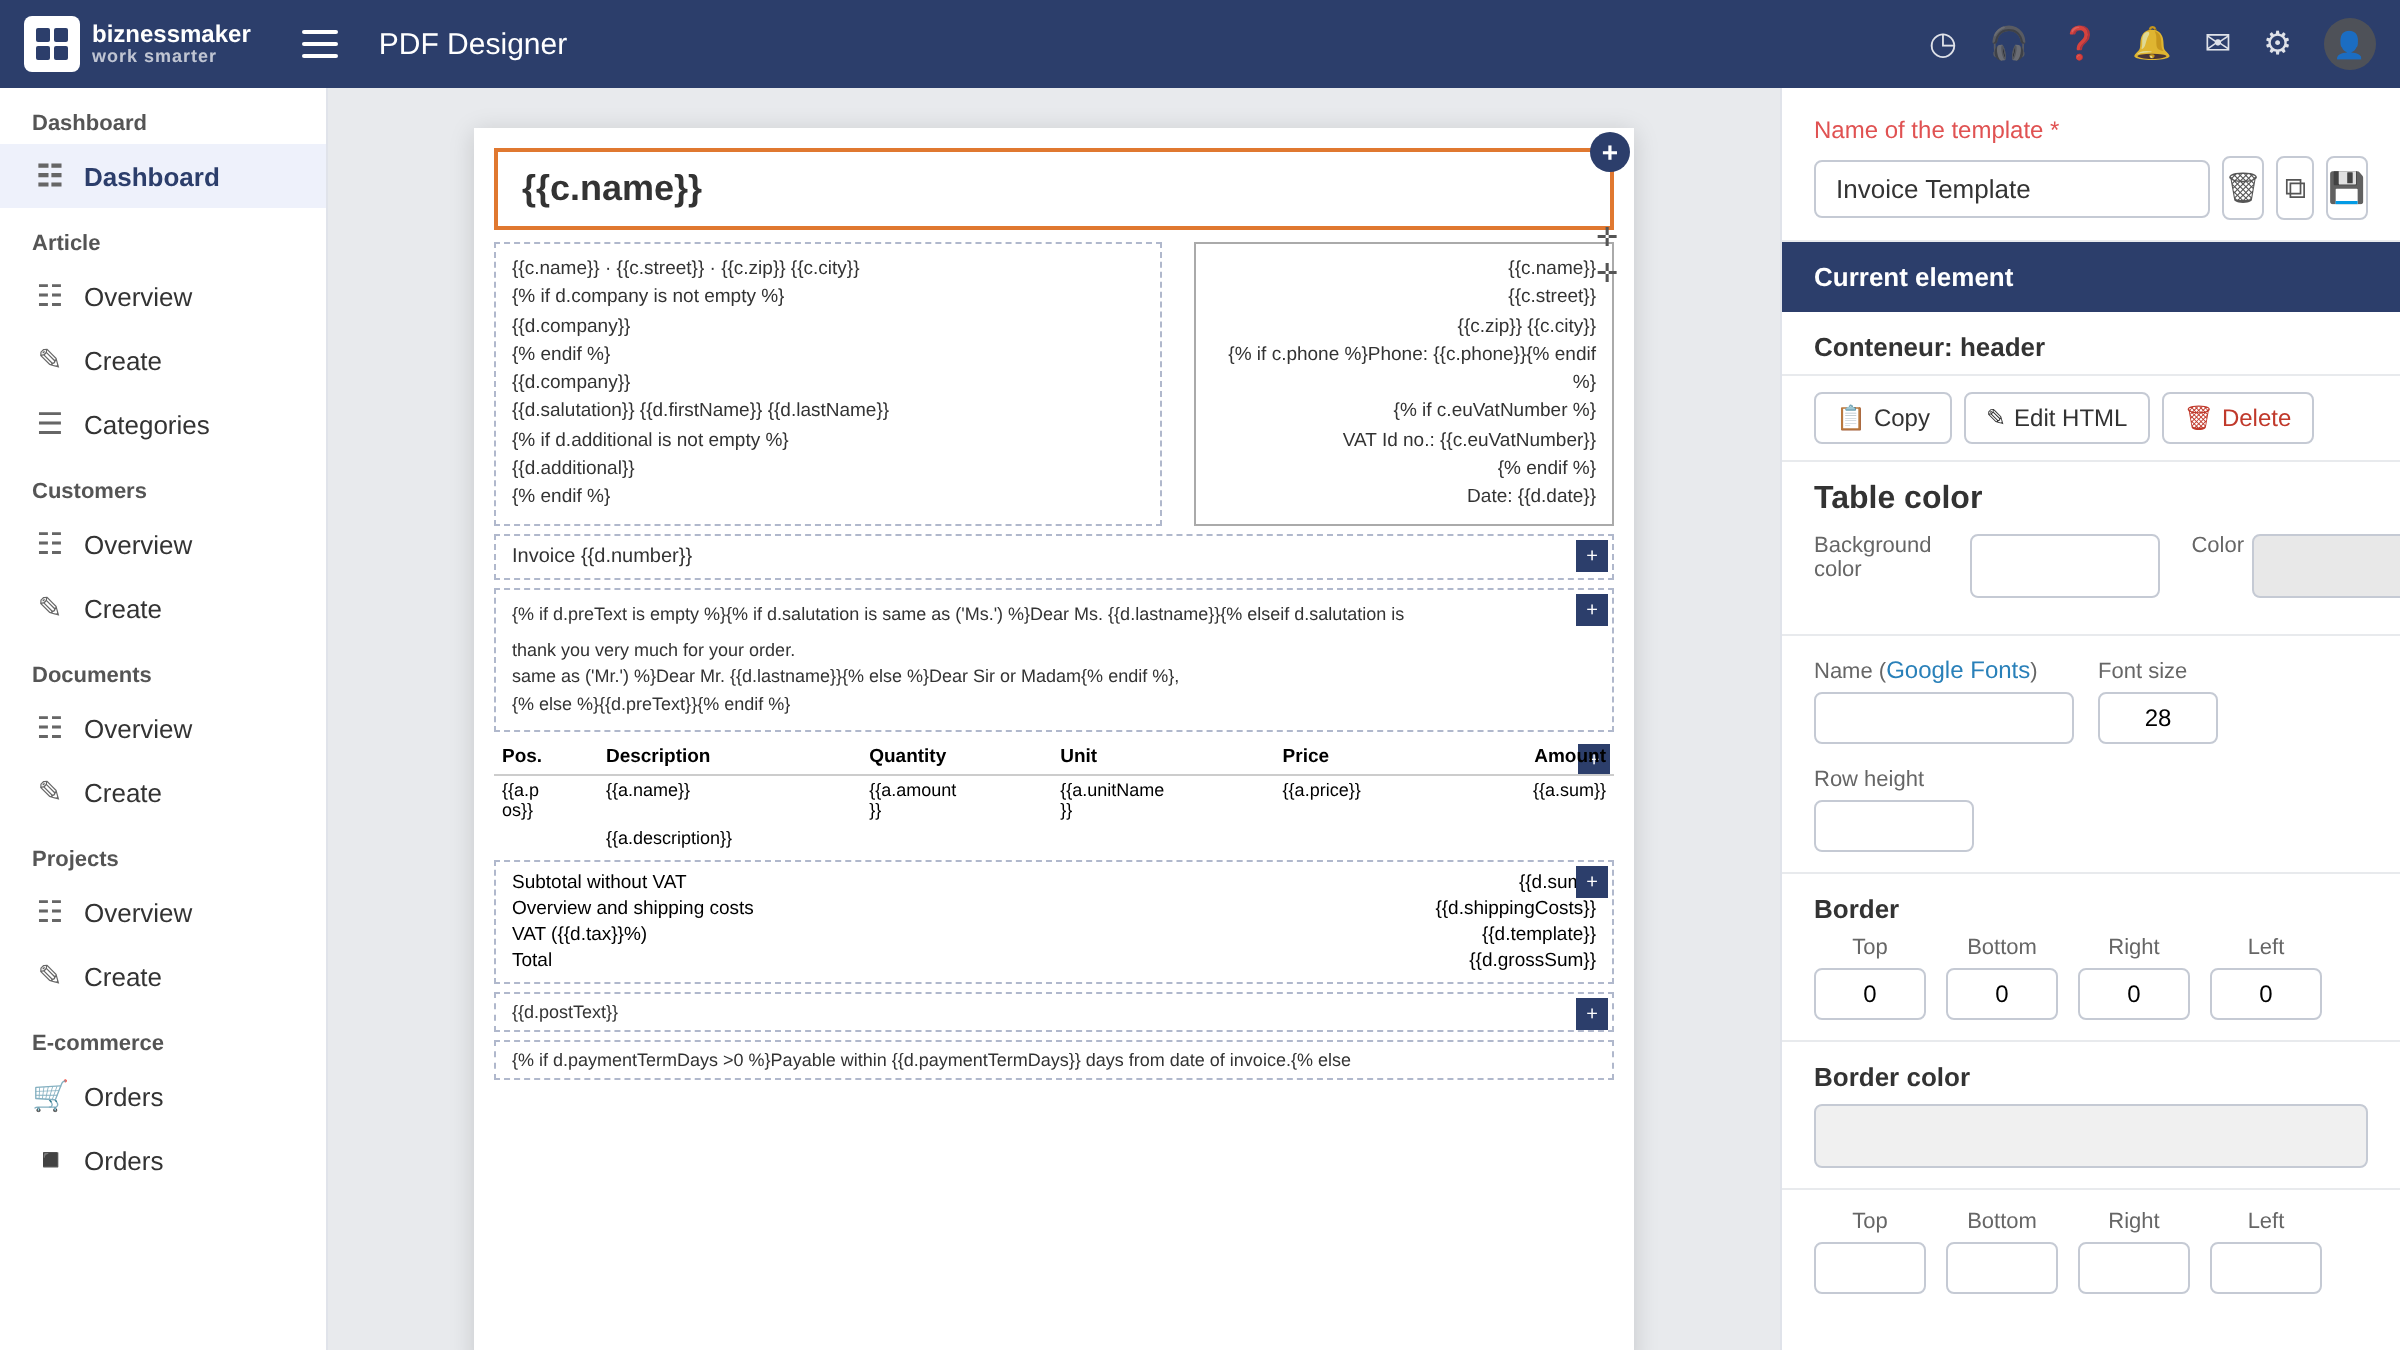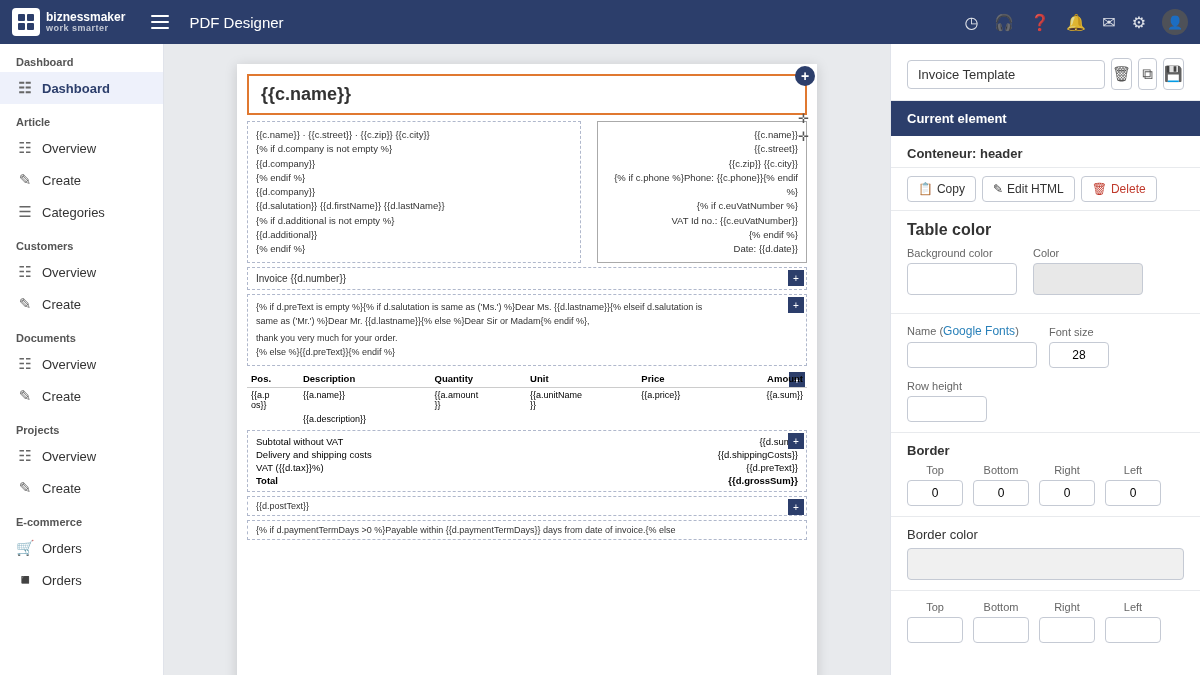--- a/index.html
+++ b/index.html
@@ -182,21 +182,21 @@
       padding: 4px 8px;
       font-size: 9.5px;
       margin-bottom: 4px;
       position: relative;
     }
     .pdf-subtotal-row {
       display: flex;
       justify-content: space-between;
       padding: 1px 0;
     }
-    .pdf-subtotal-row.total { font-weight: bold; }
+    .pdf-subtotal-row.total { font-weight: normal; }
     .pdf-posttext {
       border: 1px dashed #b0b8cc;
       padding: 4px 8px;
       font-size: 9px;
       color: #333;
       margin-bottom: 4px;
       position: relative;
     }
     .pdf-footer-text {
       border: 1px dashed #b0b8cc;
@@ -301,21 +301,21 @@
       margin-bottom: 8px;
     }
     .rp-color-row {
       display: flex;
       gap: 16px;
       align-items: center;
       margin-bottom: 8px;
     }
     .rp-color-group {
       display: flex;
-      flex-direction: column;
+      flex-direction: row;
       gap: 4px;
     }
     .rp-color-label {
       font-size: 11px;
       color: #666;
     }
     .rp-color-swatch {
       width: 110px; height: 32px;
       border: 1px solid #c5cad4;
       border-radius: 4px;
@@ -364,21 +364,21 @@
     .rp-border-inputs { display: flex; gap: 10px; }
     .rp-border-input {
       width: 56px;
       border: 1px solid #c5cad4;
       border-radius: 4px;
       padding: 5px 6px;
       font-size: 12px;
       text-align: center;
     }
     .rp-border-color-section { padding: 10px 16px; border-bottom: 1px solid #e8eaed; }
-    .rp-border-color-label { font-size: 13px; font-weight: 400; color: #333; margin-bottom: 6px; }
+    .rp-border-color-label { font-size: 13px; font-weight: 700; color: #333; margin-bottom: 6px; }
     .rp-border-color-swatch {
       width: 100%; height: 32px;
       border: 1px solid #c5cad4;
       border-radius: 4px;
       background: #f0f0f0;
       cursor: pointer;
     }
     .rp-padding-section { padding: 10px 16px; }
     .rp-padding-title { font-size: 13px; font-weight: 600; color: #333; margin-bottom: 6px; }
     .rp-padding-labels { display: flex; gap: 10px; margin-bottom: 4px; }
@@ -527,22 +527,22 @@
         </div>
       </div>
 
       <div class="pdf-invoice-number">
         <span>Invoice {{d.number}}</span>
         <div class="section-cross">+</div>
       </div>
 
       <div class="pdf-body-text">
         <div>{% if d.preText is empty %}{% if d.salutation is same as ('Ms.') %}Dear Ms. {{d.lastname}}{% elseif d.salutation is</div>
+        <div style="margin-top:4px;">thank you very much for your order.</div>
         <div>same as ('Mr.') %}Dear Mr. {{d.lastname}}{% else %}Dear Sir or Madam{% endif %},</div>
-        <div style="margin-top:4px;">thank you very much for your order.</div>
         <div>{% else %}{{d.preText}}{% endif %}</div>
         <div class="section-cross">+</div>
       </div>
 
       <div style="position:relative; margin-bottom:4px;">
         <div class="section-cross">+</div>
         <table class="pdf-table">
           <thead>
             <tr>
               <th>Pos.</th>
@@ -574,26 +574,26 @@
         </table>
       </div>
 
       <div class="pdf-subtotals">
         <div class="section-cross">+</div>
         <div class="pdf-subtotal-row">
           <span>Subtotal without VAT</span>
           <span>{{d.sum}}</span>
         </div>
         <div class="pdf-subtotal-row">
-          <span>Delivery and shipping costs</span>
+          <span>Overview and shipping costs</span>
           <span>{{d.shippingCosts}}</span>
         </div>
         <div class="pdf-subtotal-row">
           <span>VAT ({{d.tax}}%)</span>
-          <span>{{d.preText}}</span>
+          <span>{{d.template}}</span>
         </div>
         <div class="pdf-subtotal-row total">
           <span>Total</span>
           <span>{{d.grossSum}}</span>
         </div>
       </div>
 
       <div class="pdf-posttext">
         <span>{{d.postText}}</span>
         <div class="section-cross">+</div>
@@ -601,20 +601,23 @@
 
       <div class="pdf-footer-text">
         <span>{% if d.paymentTermDays &gt;0 %}Payable within {{d.paymentTermDays}} days from date of invoice.{% else</span>
       </div>
     </div>
   </div>
 
   <div class="right-panel">
 
     <div class="rp-template-name">
+      <div class="rp-label">
+        <span>Name of the template *</span>
+      </div>
       <div class="rp-template-row">
         <input type="text" class="rp-template-input" value="Invoice Template" style="">
         <button class="rp-icon-btn">🗑</button>
         <button class="rp-icon-btn">⧉</button>
         <button class="rp-icon-btn">💾</button>
       </div>
     </div>
 
     <div class="rp-current-element">
       <span>Current element</span>

